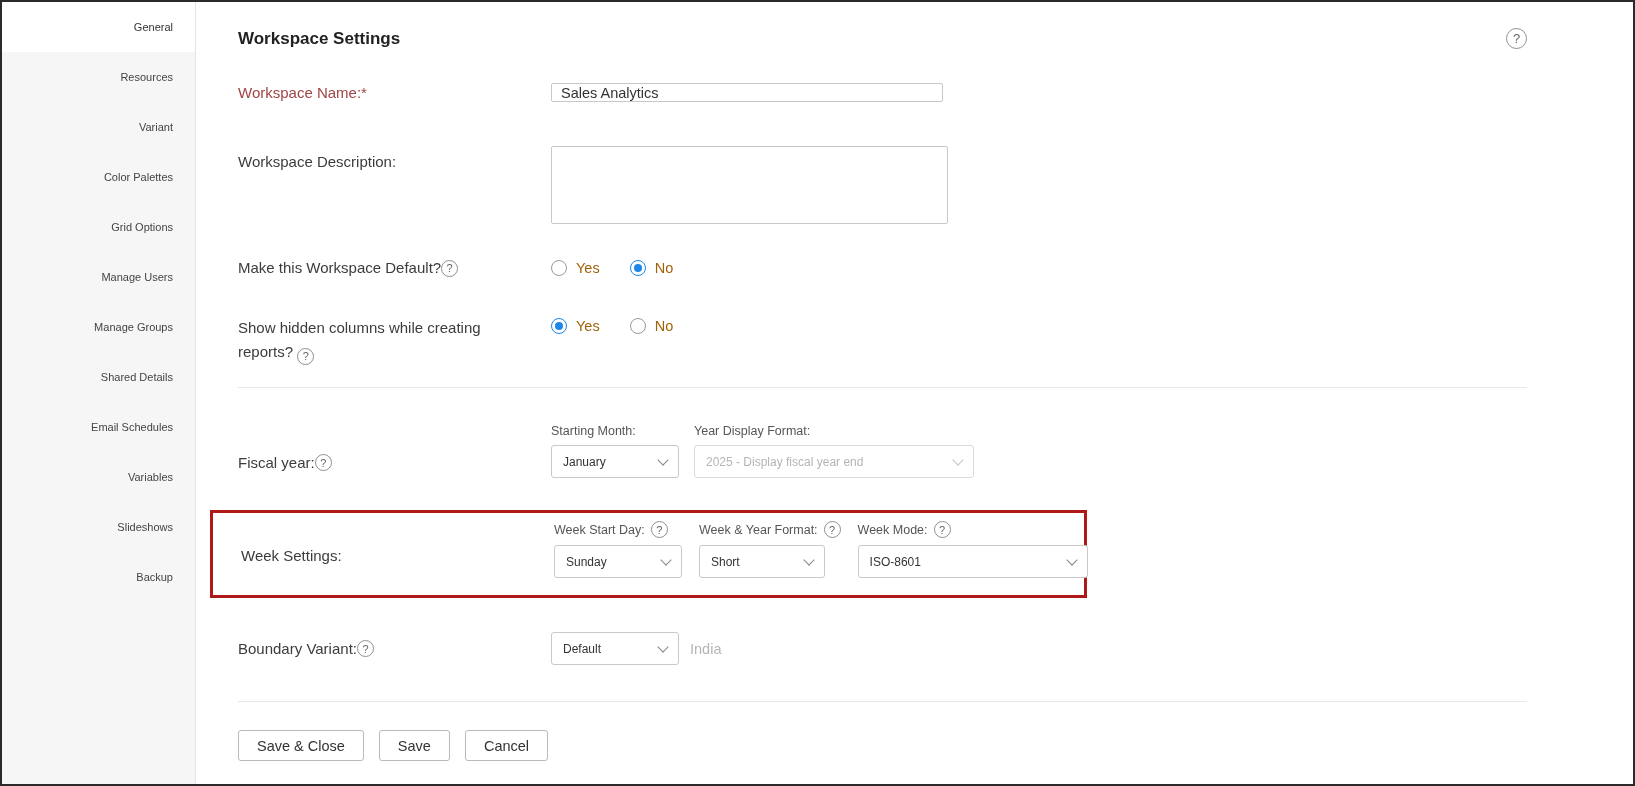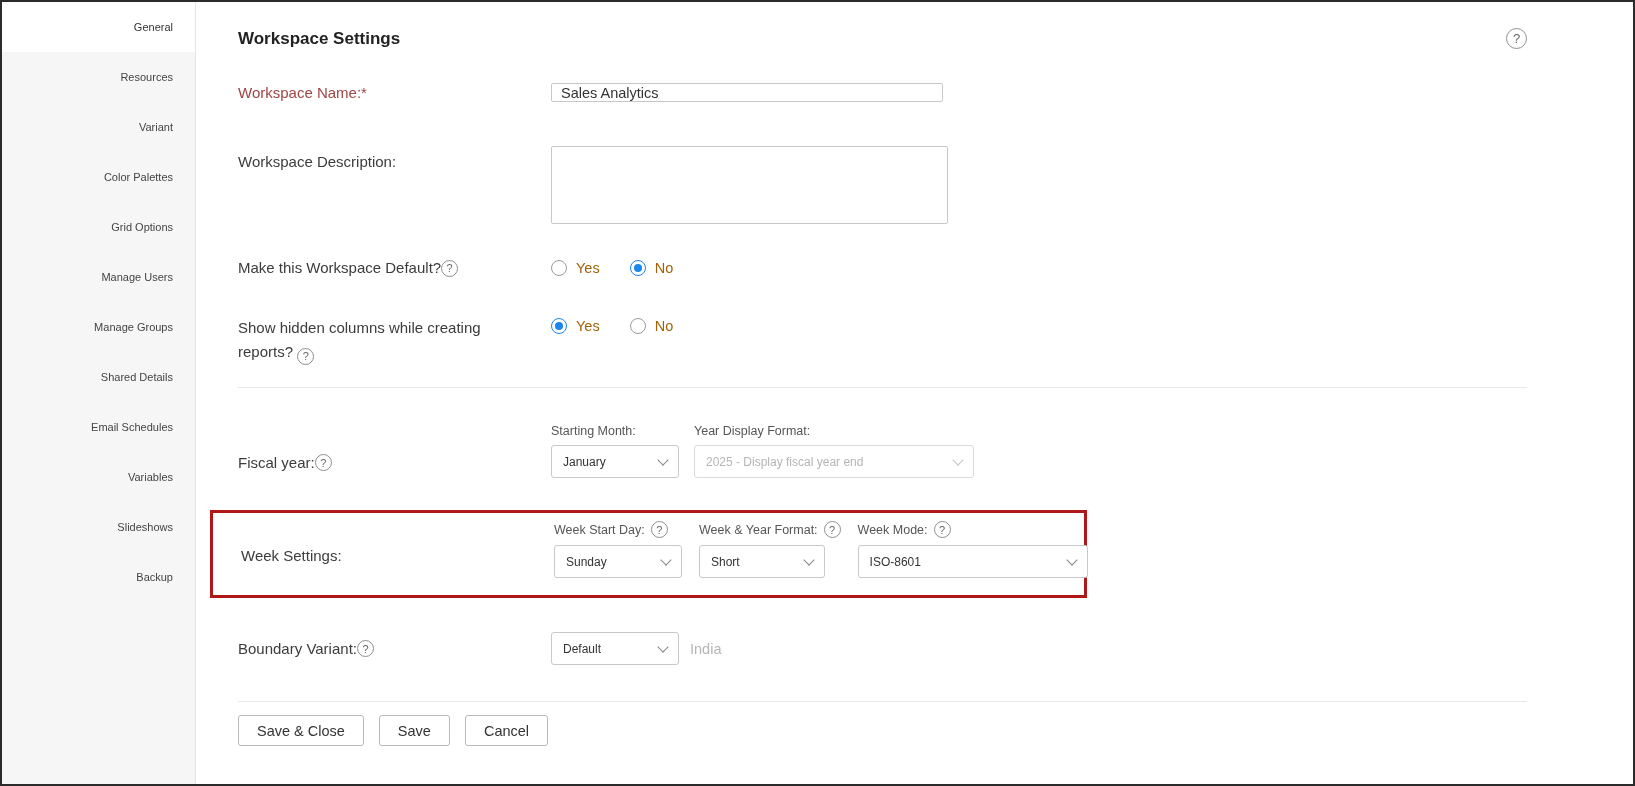--- a/index.html
+++ b/index.html
@@ -130,21 +130,21 @@
     padding:8px 0 17px 28px;
     width:877px;
   }
   .week-highlight .label-col { padding-top:26px; }
 
   .boundary-row { margin-top:34px; }
   .note-text { font-size:14.5px; color:#b5b5b5; margin-left:11px; }
 
   
   .footer-divider { margin-top:36px; }
-  .footer-buttons { display:flex; gap:15px; margin-top:13px; }
+  .footer-buttons { display:flex; gap:15px; margin-top:28px; }
   .btn {
     height:31px; padding:0 18px;
     background:#fff; border:1px solid #b9b9b9; border-radius:3px;
     font-size:14.5px; color:#333; cursor:pointer;
     font-family:"Liberation Sans", sans-serif;
   }
 </style>
 </head>
 <body>
 

